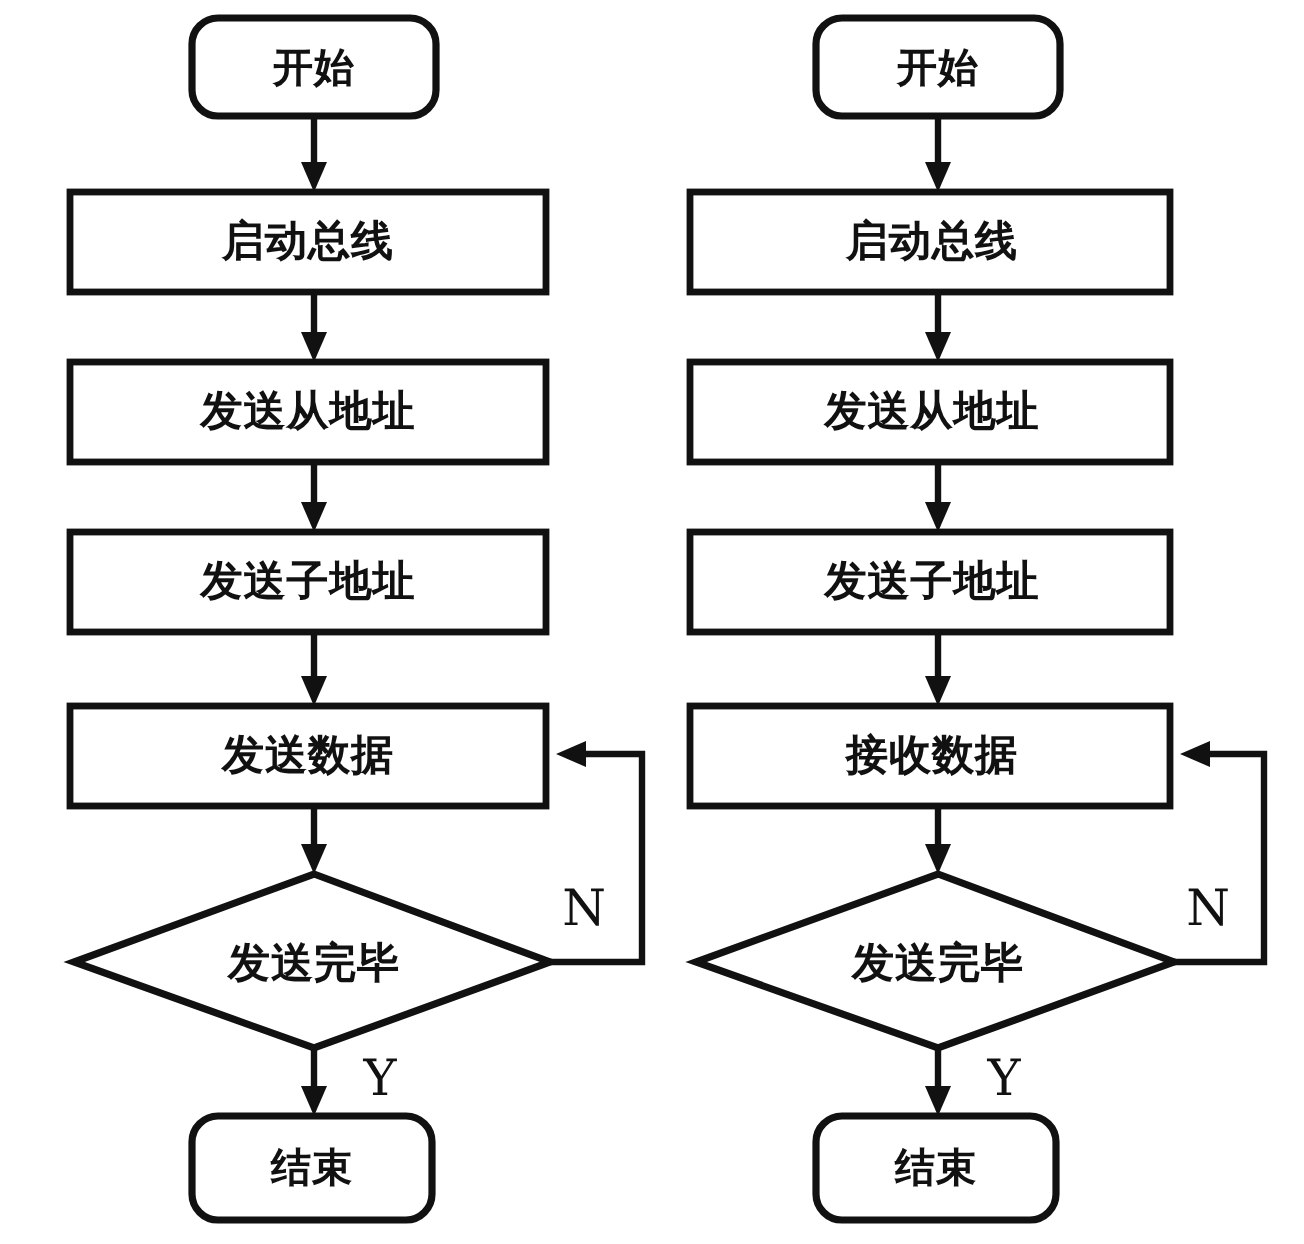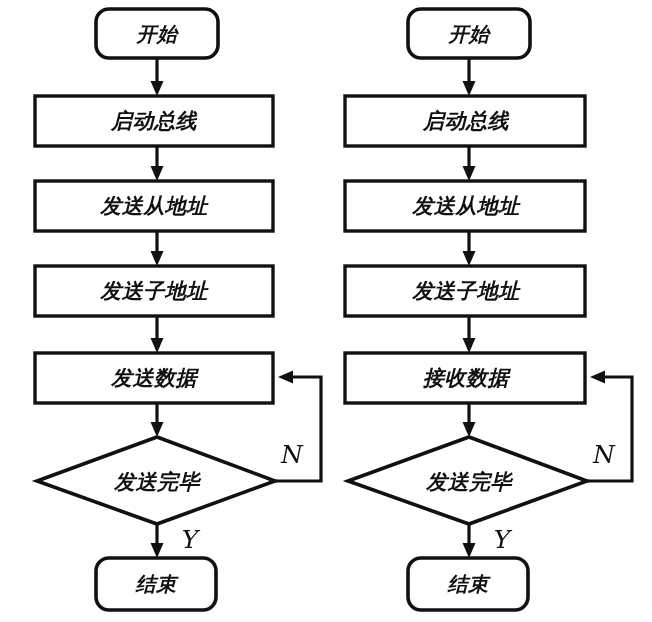--- a/index.html
+++ b/index.html
@@ -11,21 +11,20 @@
     width: 652px;
     height: 622px;
     font-family: "DejaVu Sans", sans-serif;
     overflow: hidden;
   }
   #diagram-root {
     position: relative;
     width: 652px;
     height: 622px;
     background: #ffffff;
-    font-style: italic;
   }
   svg.flow-svg {
     position: absolute;
     top: 0;
     left: 0;
     width: 652px;
     height: 622px;
     display: block;
   }
   .node-shape {

